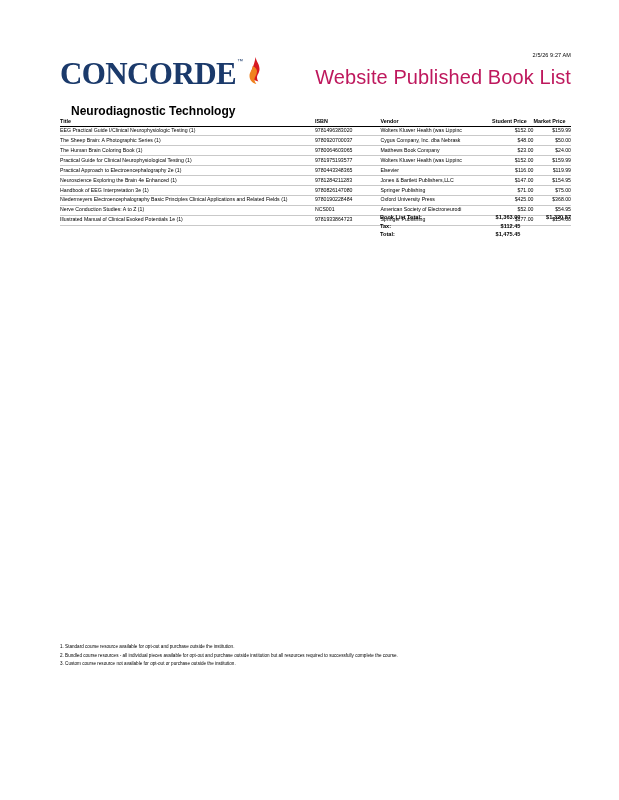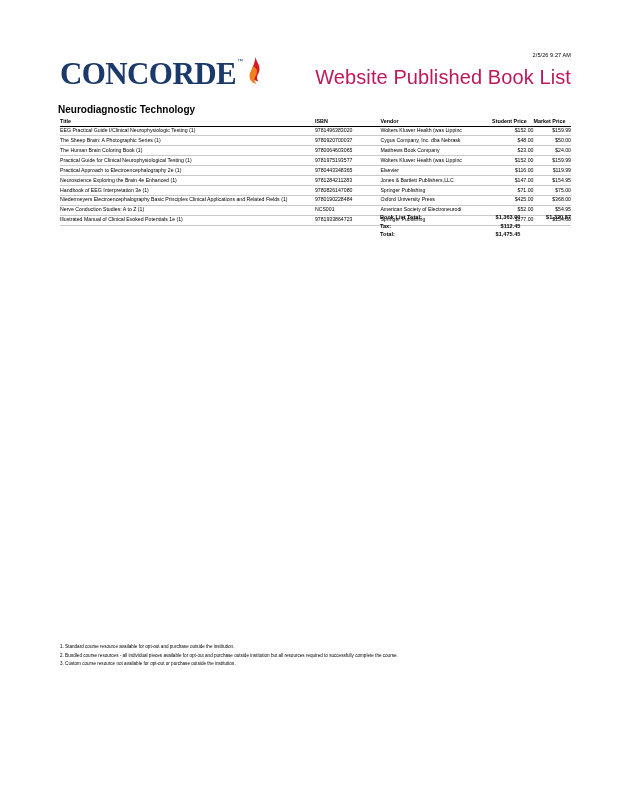--- a/index.html
+++ b/index.html
@@ -72,22 +72,22 @@
     right: 0;
     top: 8px;
     text-align: right;
     font-size: 20px;
     color: #be185d;
     letter-spacing: 0.1px;
   }
   .program-title {
     position: absolute;
     top: 104px;
-    left: 58px;
-    font-size: 10px;
+    left: 71px;
+    font-size: 12px;
     font-weight: 700;
     color: #000;
   }
   table.booklist {
     position: absolute;
     top: 118px;
     left: 60px;
     width: 511px;
     border-collapse: collapse;
     font-size: 5.2px;

